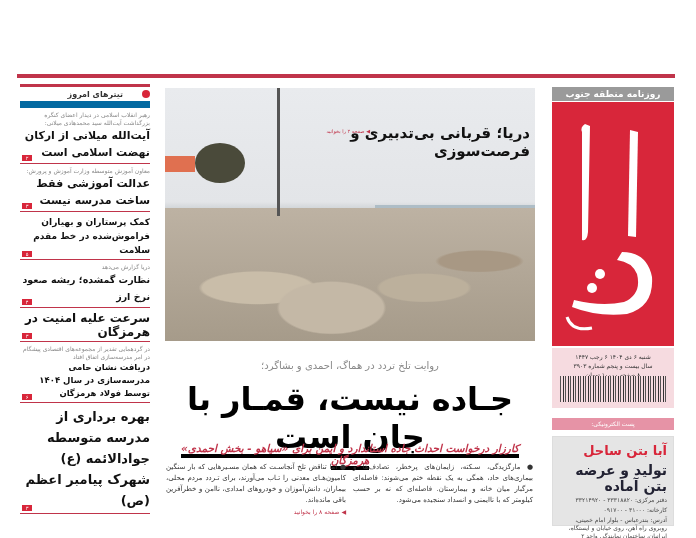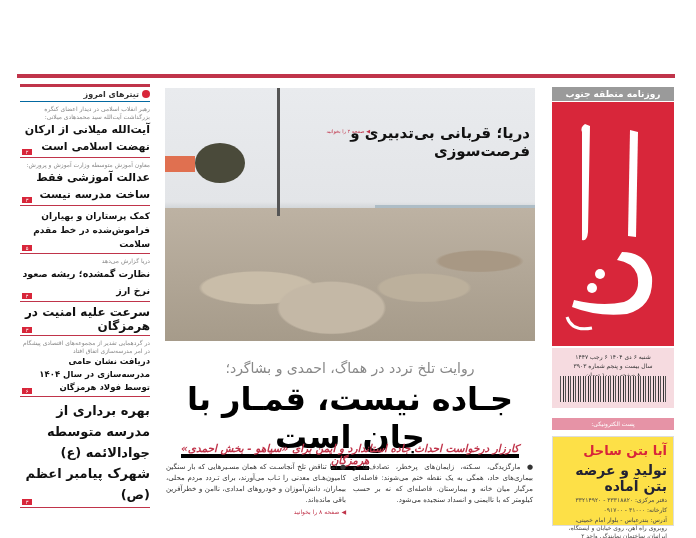--- a/index.html
+++ b/index.html
@@ -9,48 +9,48 @@
 
   
   .masthead{position:absolute;left:552px;top:87px;width:122px;}
   .masthead .sub{background:#9a9a9a;color:#fff;font-size:9px;font-weight:bold;text-align:center;height:14px;line-height:14px;}
   .masthead .logo{background:#d8263a;height:244px;position:relative;margin-top:1px;}
   .masthead .logo svg{position:absolute;left:0;top:0;}
   .info{position:absolute;left:552px;top:348px;width:122px;height:60px;background:#f6dbe0;font-size:6px;color:#333;}
   .info .row{text-align:center;line-height:9px;}
   .barcode{position:absolute;left:8px;right:8px;top:28px;height:26px;background:repeating-linear-gradient(90deg,#555 0 1px,#f6dbe0 1px 3px,#333 3px 4px,#f6dbe0 4px 5px);}
   .web{position:absolute;left:552px;top:418px;width:122px;height:12px;background:#e693a6;color:#fff;font-size:6px;line-height:12px;text-align:center;}
-  .ad{position:absolute;left:552px;top:436px;width:122px;height:90px;background:#fde047;border:1px solid #ddd;box-sizing:border-box;font-size:6px;color:#444;}
+  .ad{position:absolute;left:552px;top:436px;width:122px;height:90px;background:#e5e5e5;border:1px solid #ddd;box-sizing:border-box;font-size:6px;color:#444;}
   .ad .t1{color:#d8263a;font-weight:bold;font-size:13px;text-align:right;padding:6px 6px 0 0;}
   .ad .t2{color:#223;font-weight:bold;font-size:14px;text-align:right;padding:4px 6px 0 0;}
   .ad .t3{padding:2px 6px 0 4px;line-height:8px;text-align:right;}
 
   
   .photo{position:absolute;left:165px;top:88px;width:370px;height:253px;overflow:hidden;
     background:linear-gradient(180deg,#e9ebee 0%,#e3e5e8 45%,#cfd3d6 48%,#b9b2a7 55%,#b1a697 100%);}
   .photo .sea{position:absolute;left:210px;top:117px;width:160px;height:16px;background:#aebdc6;}
   .photo .rocks{position:absolute;left:0;top:120px;width:370px;height:133px;
     background:radial-gradient(ellipse at 45% 75%,#c4b8a6 0 18%,transparent 19%),radial-gradient(ellipse at 70% 60%,#bcb09c 0 12%,transparent 13%),radial-gradient(ellipse at 25% 60%,#c9bda9 0 14%,transparent 15%),radial-gradient(ellipse at 85% 40%,#a89884 0 9%,transparent 10%),linear-gradient(180deg,#bdb2a3,#a69b8a);}
   .photo .pole{position:absolute;left:112px;top:0;width:3px;height:128px;background:#555;}
   .photo .palm{position:absolute;left:30px;top:55px;width:50px;height:40px;border-radius:50%;background:#4a4a3a;}
   .photo .sign{position:absolute;left:0;top:68px;width:30px;height:16px;background:#e07050;}
   .photo-title{position:absolute;left:280px;top:96px;width:250px;text-align:right;font-size:15px;font-weight:bold;color:#111;margin-top:28px;}
   .photo-ref{position:absolute;left:250px;top:128px;width:120px;text-align:right;font-size:5px;color:#c0344a;}
-  .kicker{position:absolute;left:165px;top:360px;width:370px;text-align:center;font-size:14px;color:#888;}
+  .kicker{position:absolute;left:165px;top:360px;width:370px;text-align:center;font-size:10px;color:#888;}
   .headline{position:absolute;left:165px;top:380px;width:370px;text-align:center;font-size:32px;font-weight:900;color:#000;letter-spacing:-1px;}
   .subhead{position:absolute;left:165px;top:442px;width:370px;text-align:center;font-size:10.5px;font-weight:bold;color:#c0344a;}
   .subhead span{border-bottom:4px solid #000000;font-style:italic;}
   .col{position:absolute;top:462px;width:180px;font-size:7px;color:#333;line-height:11px;text-align:justify;}
   .col.right{left:353px;}
   .col.left{left:166px;}
   .ref{color:#c0344a;font-size:6px;}
 
   
   .side{position:absolute;left:20px;top:84px;width:130px;}
-  .side-head{border-top:3px solid #c0344a;border-bottom:1px solid #0369a1;height:14px;display:flex;align-items:center;justify-content:flex-start;font-size:8px;font-weight:bold;color:#333;gap:3px;}
+  .side-head{border-top:3px solid #c0344a;border-bottom:7px solid #0369a1;height:14px;display:flex;align-items:center;justify-content:flex-start;font-size:8px;font-weight:bold;color:#333;gap:19px;}
   .dot{width:8px;height:8px;border-radius:50%;background:#d8263a;display:inline-block;}
   .item{border-bottom:1px solid #c0344a;padding:3px 0 2px 0;position:relative;}
   .item .lead{font-size:6px;color:#888;text-align:right;line-height:8px;}
   .item .ttl{font-size:11px;font-weight:bold;color:#111;text-align:right;line-height:17px;}
   .item .pg{display:inline-block;background:#d8263a;color:#fff;font-size:5px;width:10px;height:6px;line-height:6px;text-align:center;position:absolute;left:2px;bottom:2px;}
 </style>
 </head>
 <body>
 
 <div class="top-rule"></div>

